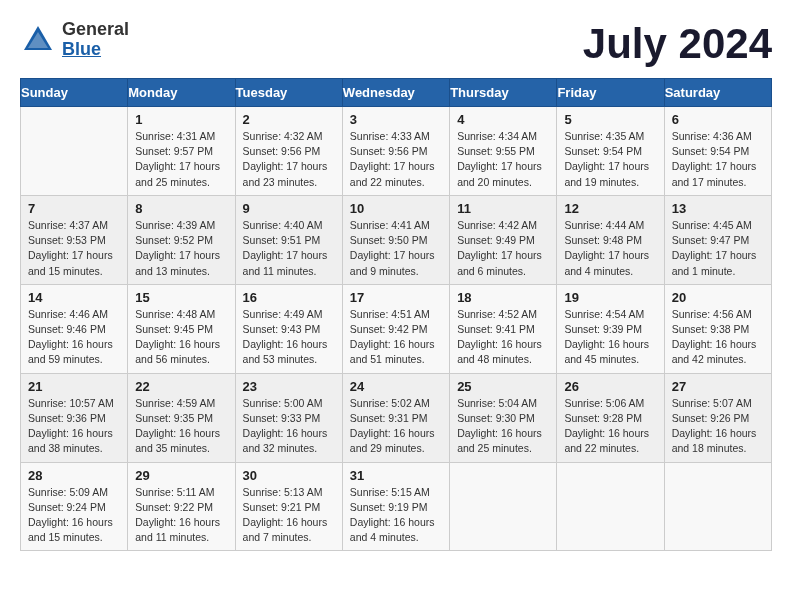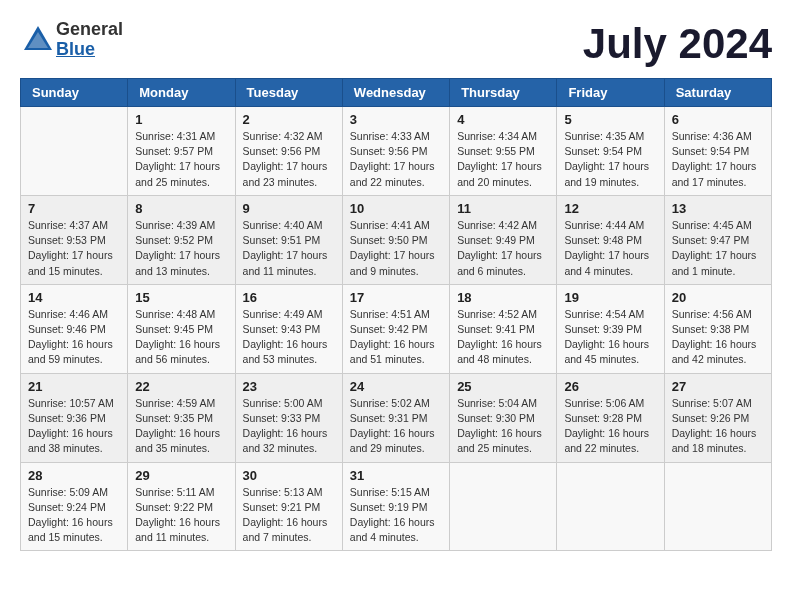--- a/index.html
+++ b/index.html
@@ -12,20 +12,21 @@
     }
     .header {
       display: flex;
       justify-content: space-between;
       align-items: flex-start;
       margin-bottom: 10px;
     }
     .logo {
       display: flex;
       align-items: center;
+      gap: 6px;
     }
     .logo-text {
       display: flex;
       flex-direction: column;
       line-height: 1.1;
     }
     .logo-general {
       font-size: 18px;
       font-weight: bold;
       color: #333;
@@ -52,21 +53,21 @@
       font-size: 16px;
       color: #333;
     }
     table {
       width: 100%;
       border-collapse: collapse;
     }
     thead tr th {
       background-color: #2563a8;
       color: #fff;
-      padding: 6px 11px;
+      padding: 6px 0;
       font-size: 13px;
       font-weight: bold;
       text-align: left;
       border: 1px solid #1a4f8c;
     }
     tbody tr td {
       border: 1px solid #ccc;
       vertical-align: top;
       padding: 5px 7px;
       font-size: 11px;

